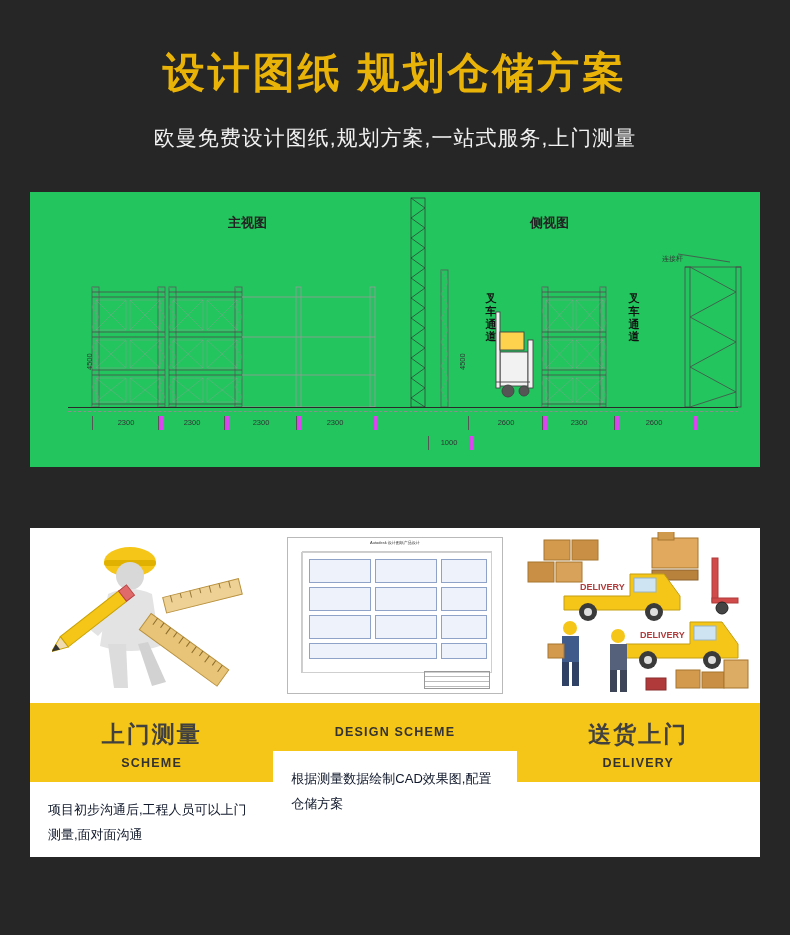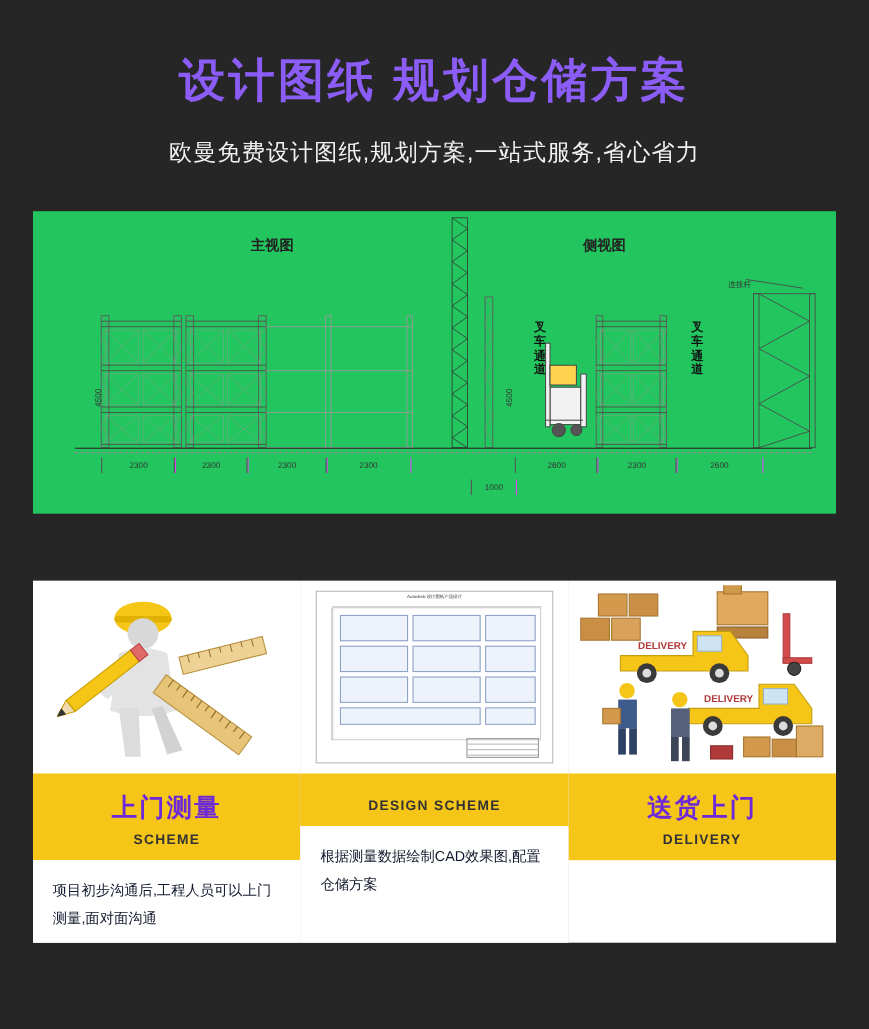--- a/index.html
+++ b/index.html
@@ -8,21 +8,21 @@
     background:#262626;
     font-family:"Liberation Sans","DejaVu Sans",sans-serif;
     color:#fff;
     overflow:hidden;
   }
   .page{position:relative;width:790px;height:935px;background:#262626;}
 
   
   .header{padding:48px 0 18px 0;text-align:center;}
   .title{
-    font-size:42px;font-weight:bold;letter-spacing:3px;color:#8b5cf6;
+    font-size:42px;font-weight:bold;letter-spacing:3px;color:#eab308;
     line-height:1.2;
   }
   .subtitle{
     margin-top:26px;font-size:21px;color:#f2f2f2;letter-spacing:1px;
   }
 
   
   .drawing-panel{
     margin:22px 30px 0 30px;background:#22c55e;height:275px;
     position:relative;overflow:hidden;
@@ -45,21 +45,21 @@
     position:absolute;left:38px;right:22px;top:215px;height:1px;background:#2b2b2b;
   }
   .dw-ground2{
     position:absolute;left:38px;right:22px;top:219px;height:0;
     border-top:1px dashed #8d8d8d;
   }
   .dim-row{
     position:absolute;top:224px;left:38px;right:22px;height:16px;
   }
   .dim-seg{
-    position:absolute;top:0;height:14px;border-left:1px solid #555;border-right:1px solid #d946ef;
+    position:absolute;top:0;height:14px;border-left:1px solid #555;border-right:5px solid #d946ef;
     font-size:7.5px;color:#333;text-align:center;line-height:14px;
   }
   .vdim{
     position:absolute;font-size:7.5px;color:#333;
     transform:rotate(-90deg);transform-origin:left top;white-space:nowrap;
   }
 
   
   .rack-svg{position:absolute;left:0;top:0;}
 
@@ -72,21 +72,21 @@
     width:273px;background:#fff;display:flex;flex-direction:column;
   }
   .card-img{
     height:175px;background:#ffffff;position:relative;overflow:hidden;
     display:flex;align-items:center;justify-content:center;
   }
   .card-band{
     background:#f5c518;padding:16px 0 12px 0;text-align:center;
   }
   .card-title{
-    font-size:23px;font-weight:bold;color:#6d28d9;letter-spacing:2px;
+    font-size:23px;font-weight:bold;color:#404040;letter-spacing:2px;
   }
   .card-sub{
     margin-top:6px;font-size:12.5px;font-weight:bold;color:#333;letter-spacing:1.2px;
   }
   .card-body{
     background:#fff;flex:1;padding:16px 18px 10px 18px;
     font-size:13px;line-height:1.9;color:#0f172a;
   }
 
   
@@ -105,21 +105,21 @@
   
   .footer-strip{position:absolute;left:0;right:0;bottom:0;height:22px;background:#262626;}
 </style>
 </head>
 <body>
 
 <div class="page">
 
   <div class="header">
     <div class="title">设计图纸 规划仓储方案</div>
-    <div class="subtitle">欧曼免费设计图纸,规划方案,一站式服务,省心省力</div>
+    <div class="subtitle">欧曼免费设计图纸,规划方案,一站式服务,上门测量</div>
   </div>
 
   <div class="drawing-panel">
 
     <div class="dw-label dw-front-label">主视图</div>
     <div class="dw-label dw-side-label">侧视图</div>
 
     <div class="dw-vtext dw-forklift-1">叉车通道</div>
     <div class="dw-vtext dw-forklift-2">叉车通道</div>
 

